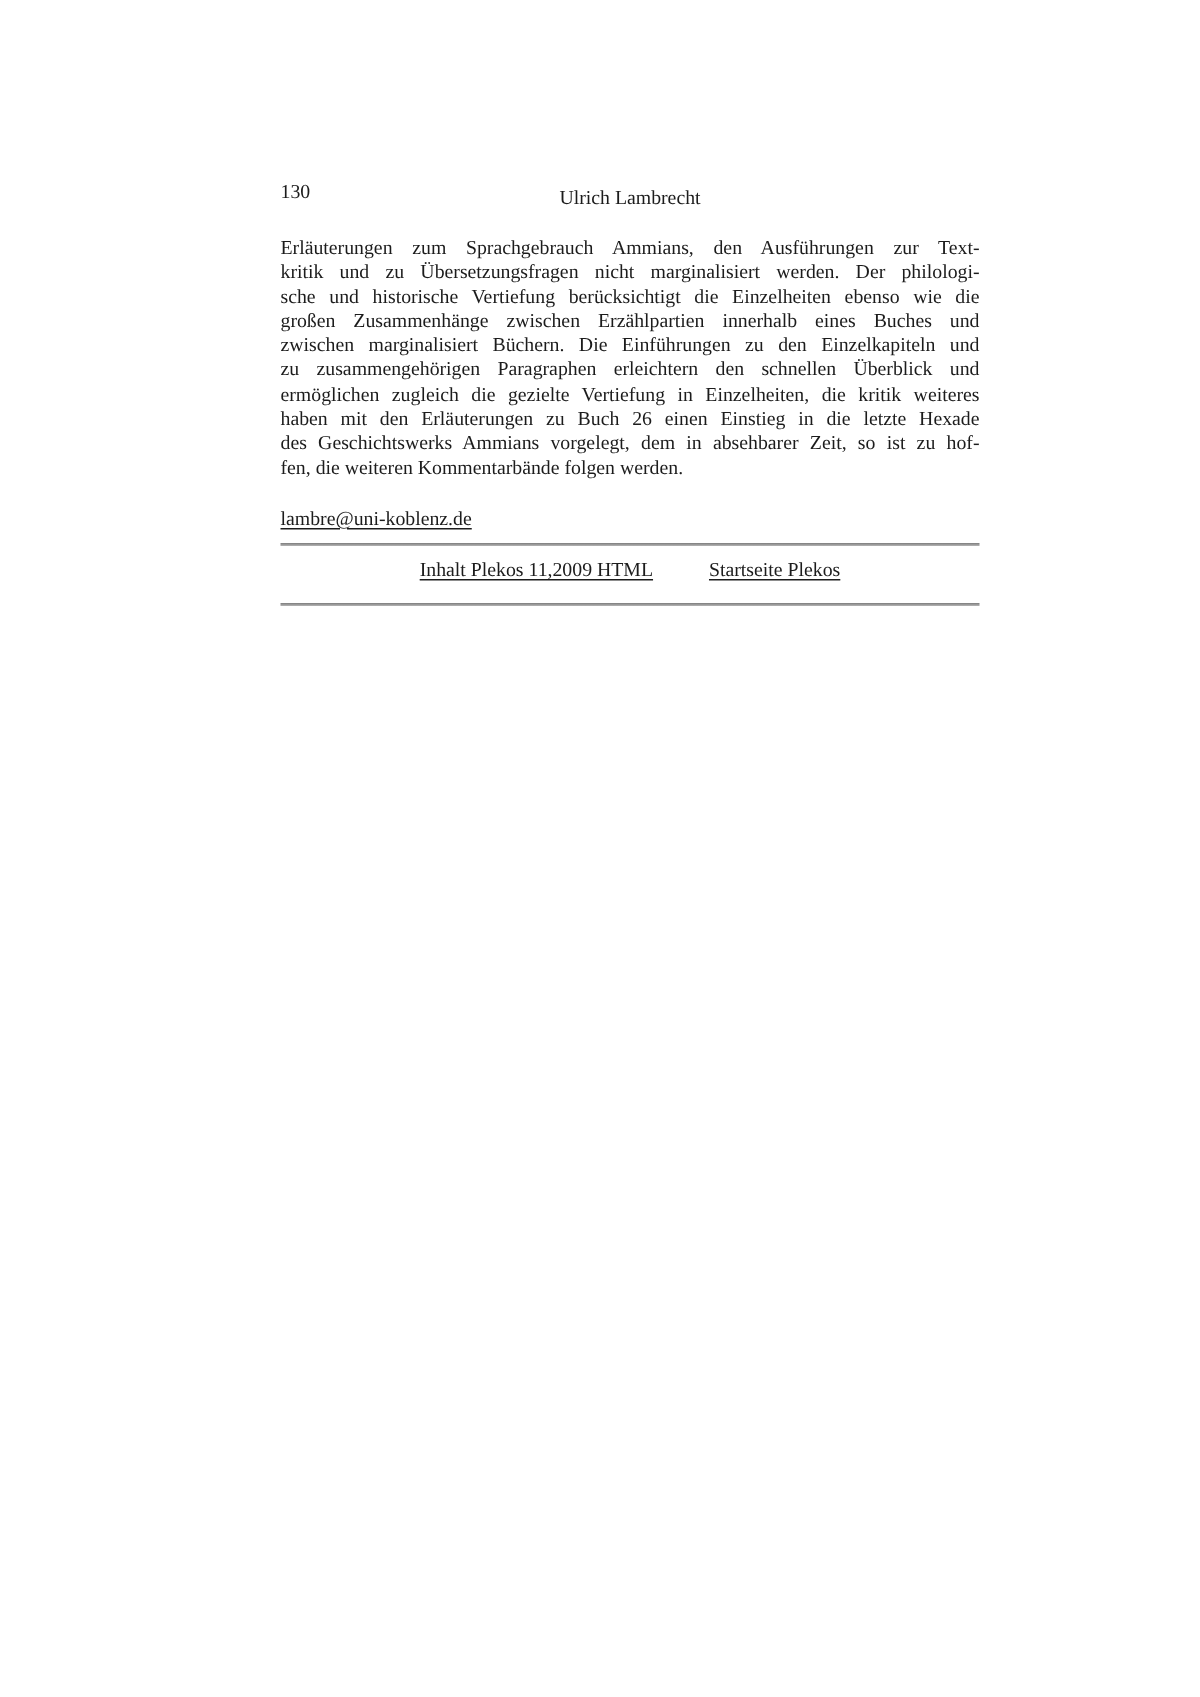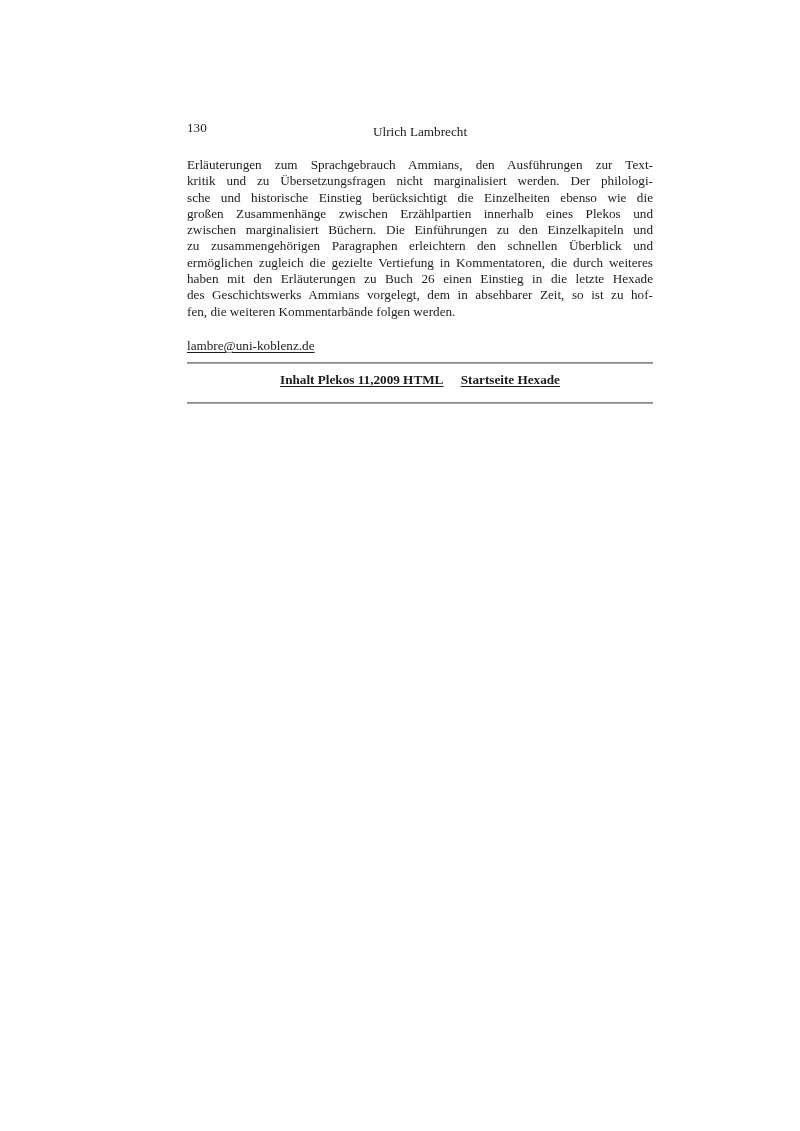--- a/index.html
+++ b/index.html
@@ -71,57 +71,56 @@
   .rule.bottom {
     margin-top: 14px;
   }
   .footer-nav {
     margin-top: 7px;
     line-height: 17px;
     text-align: center;
   }
   .footer-nav a {
     display: inline-block;
-    margin: 0 7px;
-    font-weight: bold;
+    margin: 0 17px;
   }
 </style>
 </head>
 <body>
 
 <div class="page">
   <div class="content">
 
     <div class="page-header">
       <span class="page-number">130</span>
       <span class="running-head">Ulrich Lambrecht</span>
     </div>
 
     <div class="para">
         <div class="line">Erläuterungen zum Sprachgebrauch Ammians, den Ausführungen zur Text-</div>
         <div class="line">kritik und zu Übersetzungsfragen nicht marginalisiert werden. Der philologi-</div>
-        <div class="line">sche und historische Einstieg berücksichtigt die Einzelheiten ebenso wie die</div>
-        <div class="line">großen Zusammenhänge zwischen Erzählpartien innerhalb eines Plekos und</div>
+        <div class="line">sche und historische Vertiefung berücksichtigt die Einzelheiten ebenso wie die</div>
+        <div class="line">großen Zusammenhänge zwischen Erzählpartien innerhalb eines Buches und</div>
         <div class="line">zwischen marginalisiert Büchern. Die Einführungen zu den Einzelkapiteln und</div>
         <div class="line">zu zusammengehörigen Paragraphen erleichtern den schnellen Überblick und</div>
-        <div class="line">ermöglichen zugleich die gezielte Vertiefung in Kommentatoren, die durch weiteres</div>
+        <div class="line">ermöglichen zugleich die gezielte Vertiefung in Einzelheiten, die kritik weiteres</div>
         <div class="line">haben mit den Erläuterungen zu Buch 26 einen Einstieg in die letzte Hexade</div>
         <div class="line">des Geschichtswerks Ammians vorgelegt, dem in absehbarer Zeit, so ist zu hof-</div>
         <div class="line is-last">fen, die weiteren Kommentarbände folgen werden.</div>
       </div>
 
     <div class="signature">
       <div>
         <a href="#">lambre@uni-koblenz.de</a>
       </div>
     </div>
 
     <div class="rule top"></div>
 
     <div class="footer-nav">
       <a href="#">Inhalt Plekos 11,2009 HTML</a>
-      <a href="#">Startseite Hexade</a>
+      <a href="#">Startseite Plekos</a>
     </div>
 
     <div class="rule bottom"></div>
 
   </div>
 </div>
 
 </body></html>

